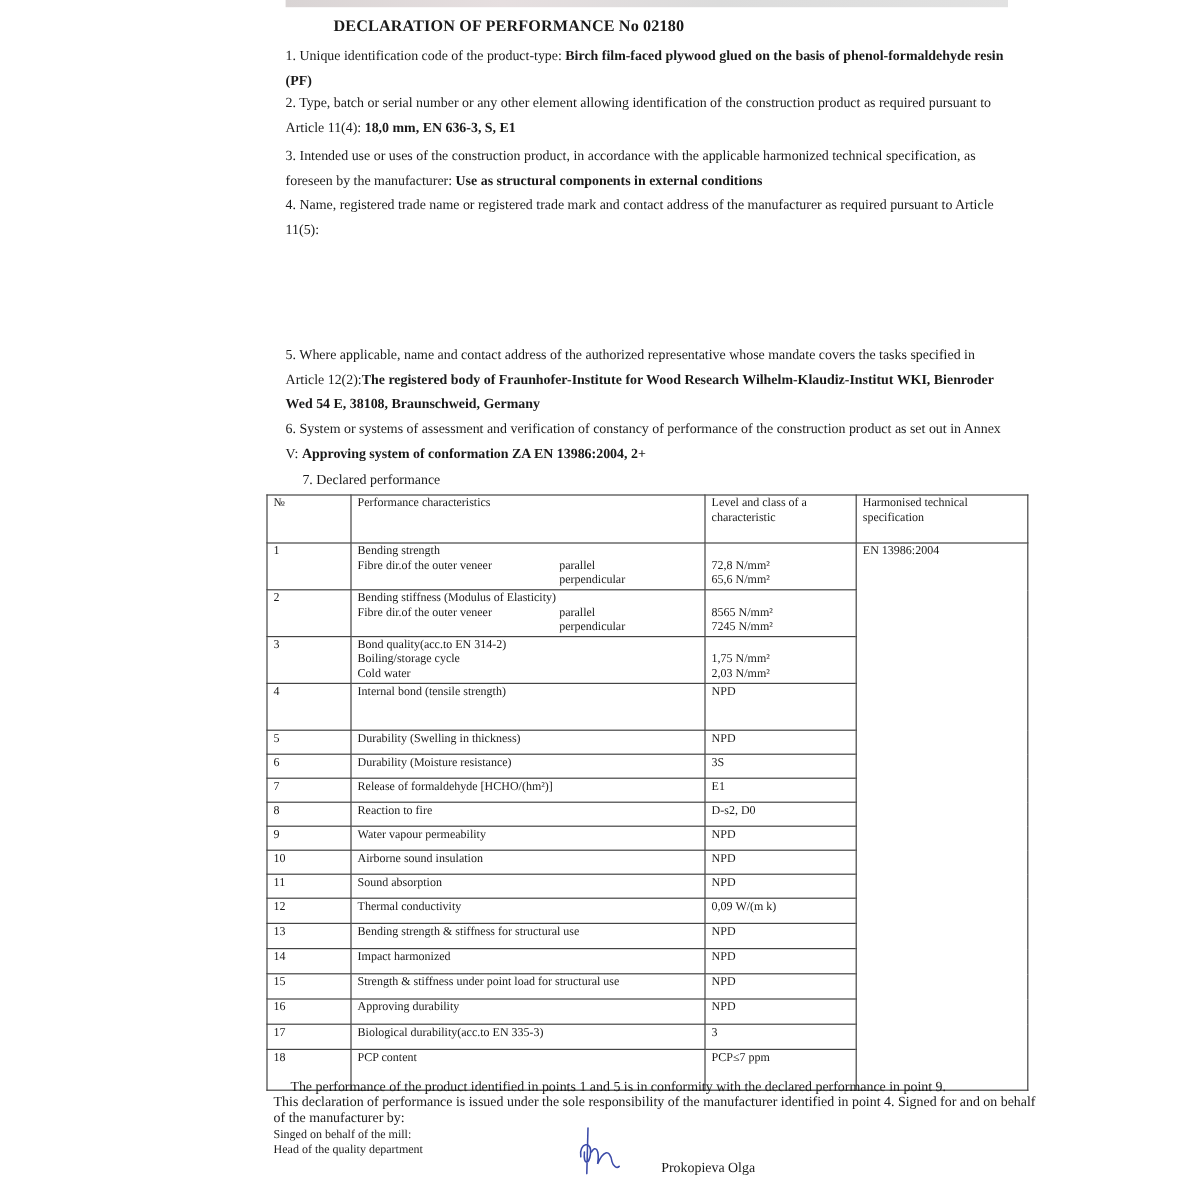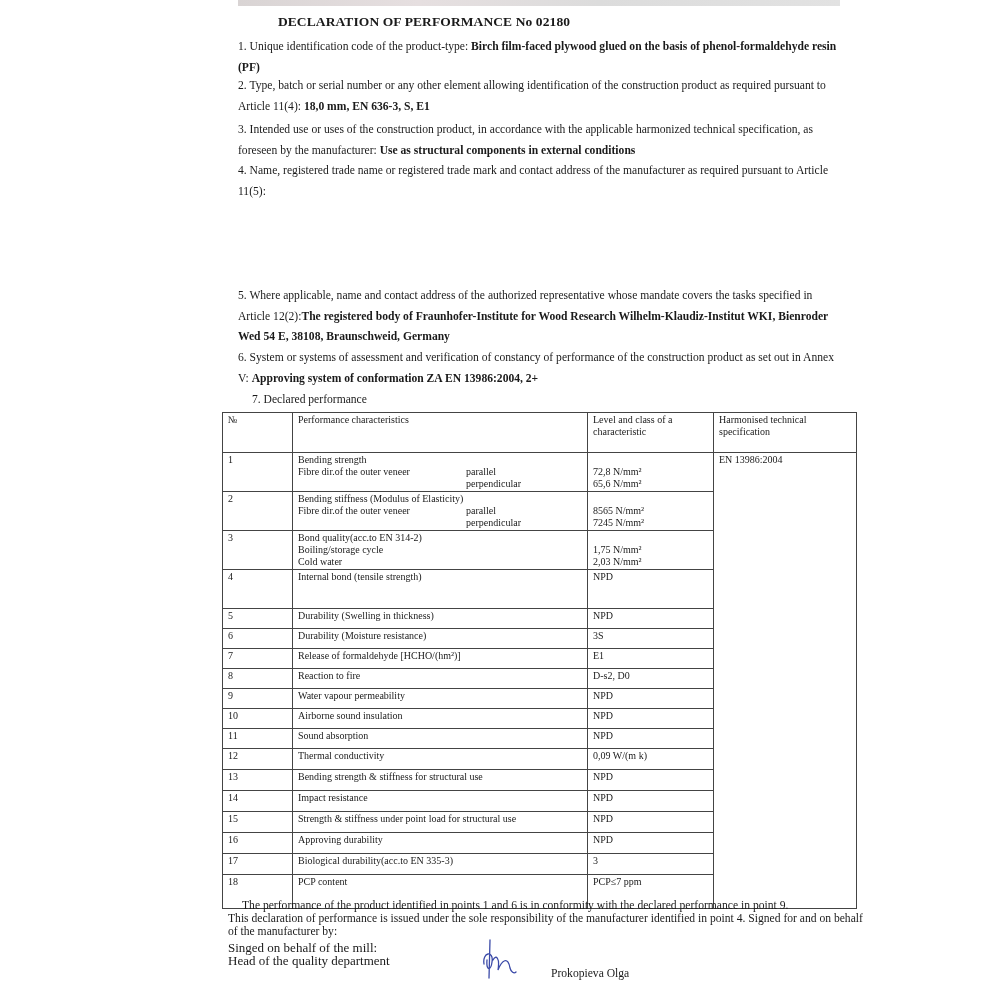--- a/index.html
+++ b/index.html
@@ -30,21 +30,21 @@
   }
   col.c1 { width: 70px; } col.c2 { width: 295px; } col.c3 { width: 126px; } col.c4 { width: 143px; }
   th.no { text-align: right; padding-right: 6px; }
   td.num { text-align: center; }
   td.val { text-align: center; }
   td.val-right { text-align: right; padding-right: 30px; }
   td.spec { text-align: center; vertical-align: middle; }
   .sub { display: flex; }
   .sub .l { width: 168px; }
   .footer { position: absolute; left: 228px; width: 640px; font-size: 11.6px; line-height: 13px; }
-  .sig-label { position: absolute; left: 228px; font-size: 13px; }
+  .sig-label { position: absolute; left: 228px; font-size: 10px; }
   .sig-name { position: absolute; left: 551px; top: 953px; font-size: 11.6px; margin-top: 14px; }
   .signature { position: absolute; left: 478px; top: 938px; width: 40px; height: 42px; }
 </style>
 </head>
 <body>
 
 <div class="top-band"></div>
 
 <div class="title">DECLARATION OF PERFORMANCE No  02180</div>
 
@@ -186,21 +186,21 @@
     <td>Thermal conductivity</td>
     <td class="val">0,09 W/(m k)</td>
   </tr>
   <tr style="height:21px;">
     <td class="num">13</td>
     <td>Bending strength &amp; stiffness for structural use</td>
     <td class="val">NPD</td>
   </tr>
   <tr style="height:21px;">
     <td class="num">14</td>
-    <td>Impact resistance</td>
+    <td>Impact harmonized</td>
     <td class="val">NPD</td>
   </tr>
   <tr style="height:21px;">
     <td class="num">15</td>
     <td>Strength &amp; stiffness under point load for structural use</td>
     <td class="val">NPD</td>
   </tr>
   <tr style="height:21px;">
     <td class="num">16</td>
     <td>Approving durability</td>
@@ -212,21 +212,21 @@
     <td class="val">3</td>
   </tr>
   <tr style="height:34px;">
     <td class="num">18</td>
     <td>PCP content</td>
     <td class="val">PCP≤7 ppm</td>
   </tr>
 </tbody>
   </table>
 
-<div class="footer" style="top:899px; padding-left:14px; width:626px;">The performance of the product identified in points 1 and 6 is in conformity with the declared performance in point 9.</div>
+<div class="footer" style="top:899px; padding-left:14px; width:626px;">The performance of the product identified in points 1 and 5 is in conformity with the declared performance in point 9.</div>
 <div class="footer" style="top:912px;">This declaration of performance is issued under the sole responsibility of the manufacturer identified in point 4. Signed for and on behalf of the manufacturer by:</div>
 <div class="sig-label" style="top:940px;">Singed on behalf of the mill:</div>
 <div class="sig-label" style="top:953px;">Head of the quality department</div>
 
 <svg class="signature" viewBox="0 0 40 42">
   <path d="M12 2 L11 40 M6 26 C4 14, 16 12, 14 24 C13 32, 8 34, 9 22 M15 22 C18 16, 22 20, 20 32 C24 22, 30 18, 32 30 C33 34, 36 36, 38 34" fill="none" stroke="#3b4aa8" stroke-width="1.3" stroke-linecap="round"></path>
 </svg>
 <div class="sig-name">Prokopieva Olga</div>
 
 </body></html>

